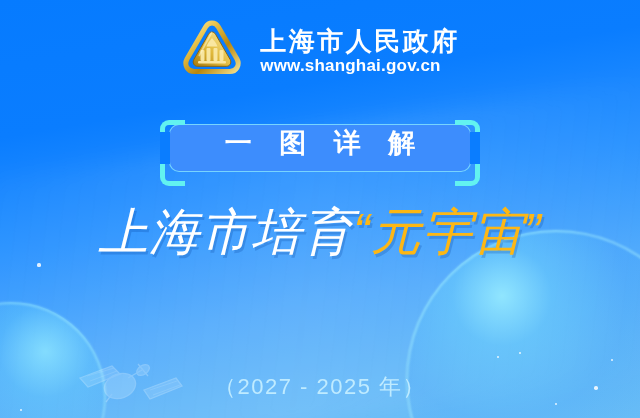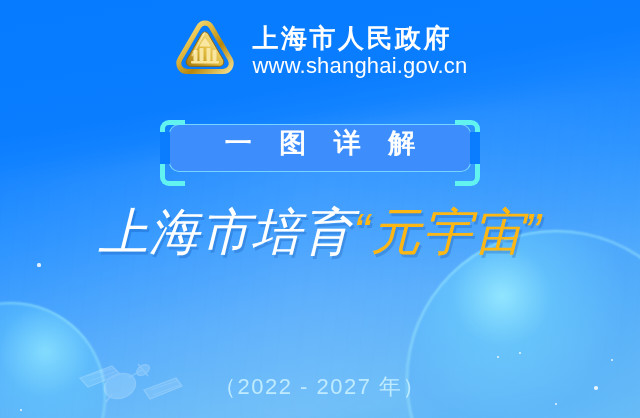--- a/index.html
+++ b/index.html
@@ -96,22 +96,22 @@
   .gov-name {
     color: #ffffff;
     font-size: 26px;
     font-weight: bold;
     letter-spacing: 2.5px;
     line-height: 1.08;
     white-space: nowrap;
   }
   .gov-url {
     color: #ffffff;
-    font-size: 22px;
-    font-weight: normal;
+    font-size: 17px;
+    font-weight: bold;
     letter-spacing: 0.2px;
     line-height: 1.1;
     white-space: nowrap;
   }
 
   
   .banner-wrap {
     position: absolute;
     left: 50%;
     top: 120px;
@@ -267,21 +267,21 @@
     <span class="bracket left"></span>
     <span class="bracket-mask left"></span>
     <span class="bracket right"></span>
     <span class="bracket-mask right"></span>
   </div>
 
   <div class="title-block">
     <div class="title-line line1"><span>上海市培育</span><span class="quote">“</span><span class="accent">元宇宙</span><span class="quote">”</span></div>
   </div>
 
-  <div class="year">（2022 - 2027 年）</div>
+  <div class="year">（2027 - 2025 年）</div>
 
 <span class="star" style="left: 37.4px; top: 263.4px; width: 3.2px; height: 3.2px; opacity: 0.85;"></span>
     <span class="star" style="left: 594.2px; top: 386.2px; width: 3.6px; height: 3.6px; opacity: 0.85;"></span>
     <span class="star" style="left: 554.6px; top: 402.6px; width: 2.8px; height: 2.8px; opacity: 0.85;"></span>
     <span class="star" style="left: 518.8px; top: 351.8px; width: 2.4px; height: 2.4px; opacity: 0.85;"></span>
     <span class="star" style="left: 497px; top: 356px; width: 2px; height: 2px; opacity: 0.85;"></span>
     <span class="star" style="left: 19.7px; top: 408.7px; width: 2.6px; height: 2.6px; opacity: 0.85;"></span>
     <span class="star" style="left: 610.9px; top: 358.9px; width: 2.2px; height: 2.2px; opacity: 0.85;"></span>
   </div>
 

